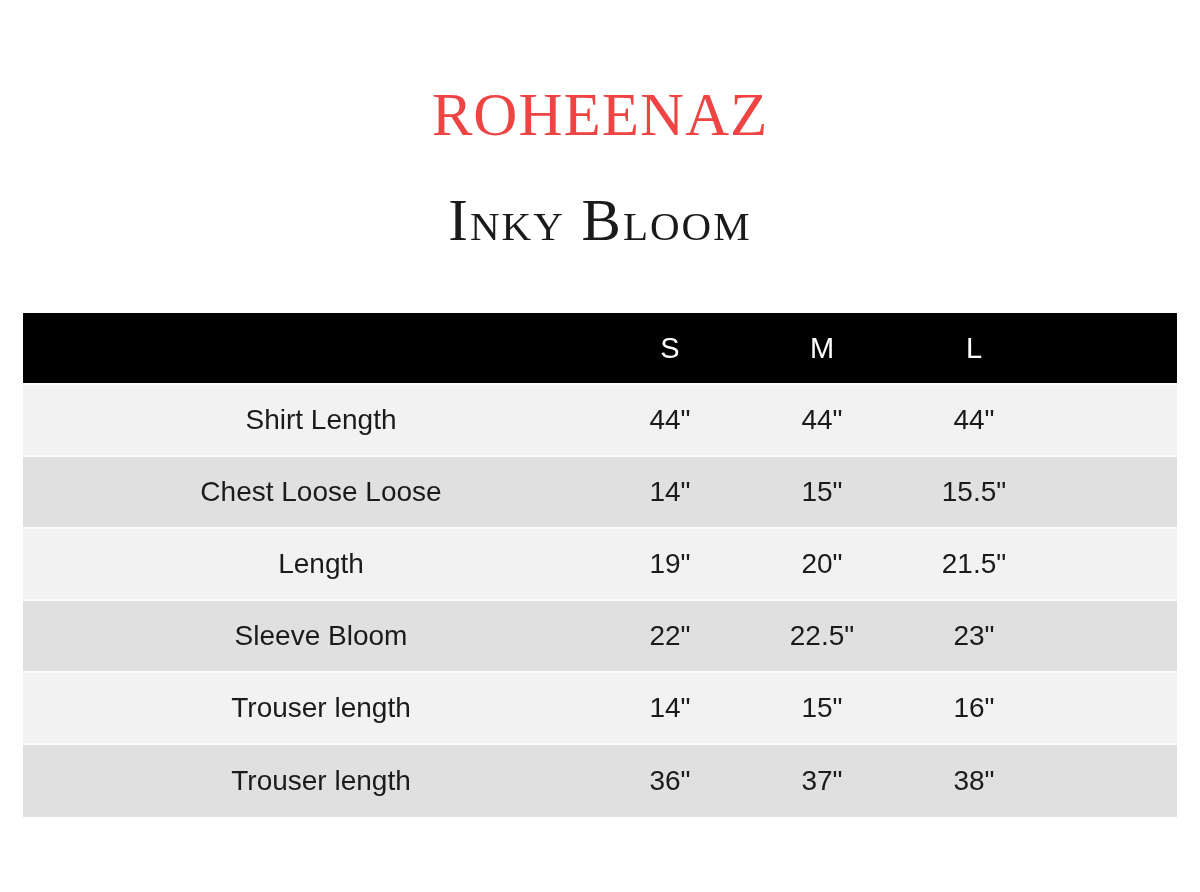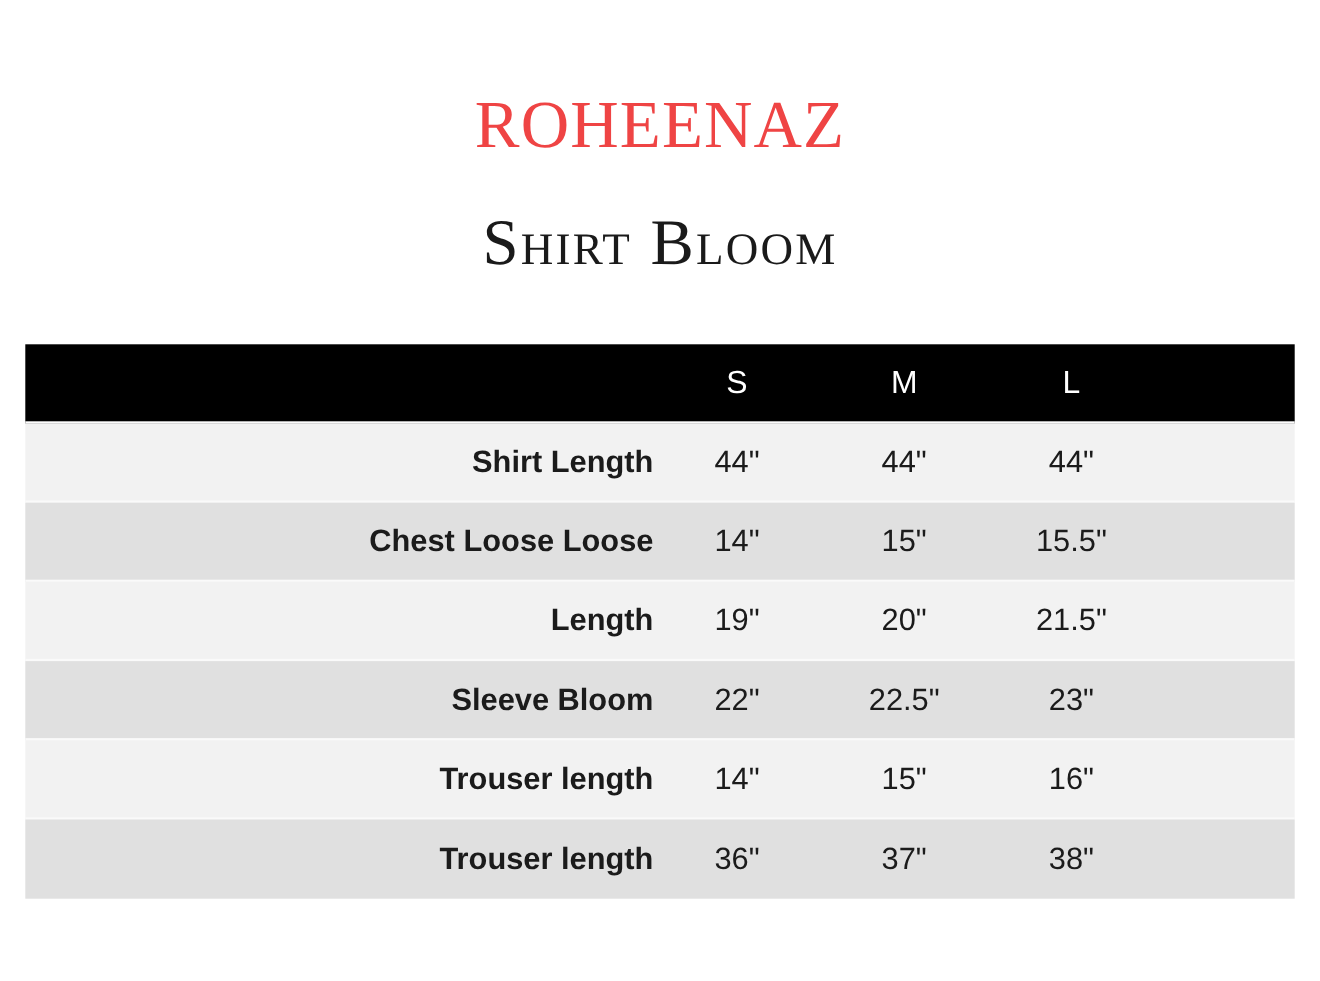--- a/index.html
+++ b/index.html
@@ -66,33 +66,32 @@
   .trow.body-row:last-child { border-bottom: none; }
 
   .cell {
     font-size: 28px;
     color: var(--cell-text, #1b1b1b);
     line-height: 1;
   }
   .trow.head .cell { color: var(--header-text, #ffffff); font-size: 29px; }
   .cell.label {
     padding-left: 25px;
-    text-align: right;
-    font-weight: bold;
+    text-align: center;
   }
   .cell.val { text-align: center; }
   .cell.spacer { }
 </style>
 </head>
 <body>
 
 <div class="page">
 
   <div class="brand-title">ROHEENAZ</div>
-  <div class="product-title">Shirt Bloom</div>
+  <div class="product-title">Inky Bloom</div>
 
   <div class="size-table">
 
     <div class="trow head">
       <div class="cell label"></div>
       <div class="cell val">S</div>
       <div class="cell val">M</div>
       <div class="cell val">L</div>
       <div class="cell spacer"></div>
     </div>

